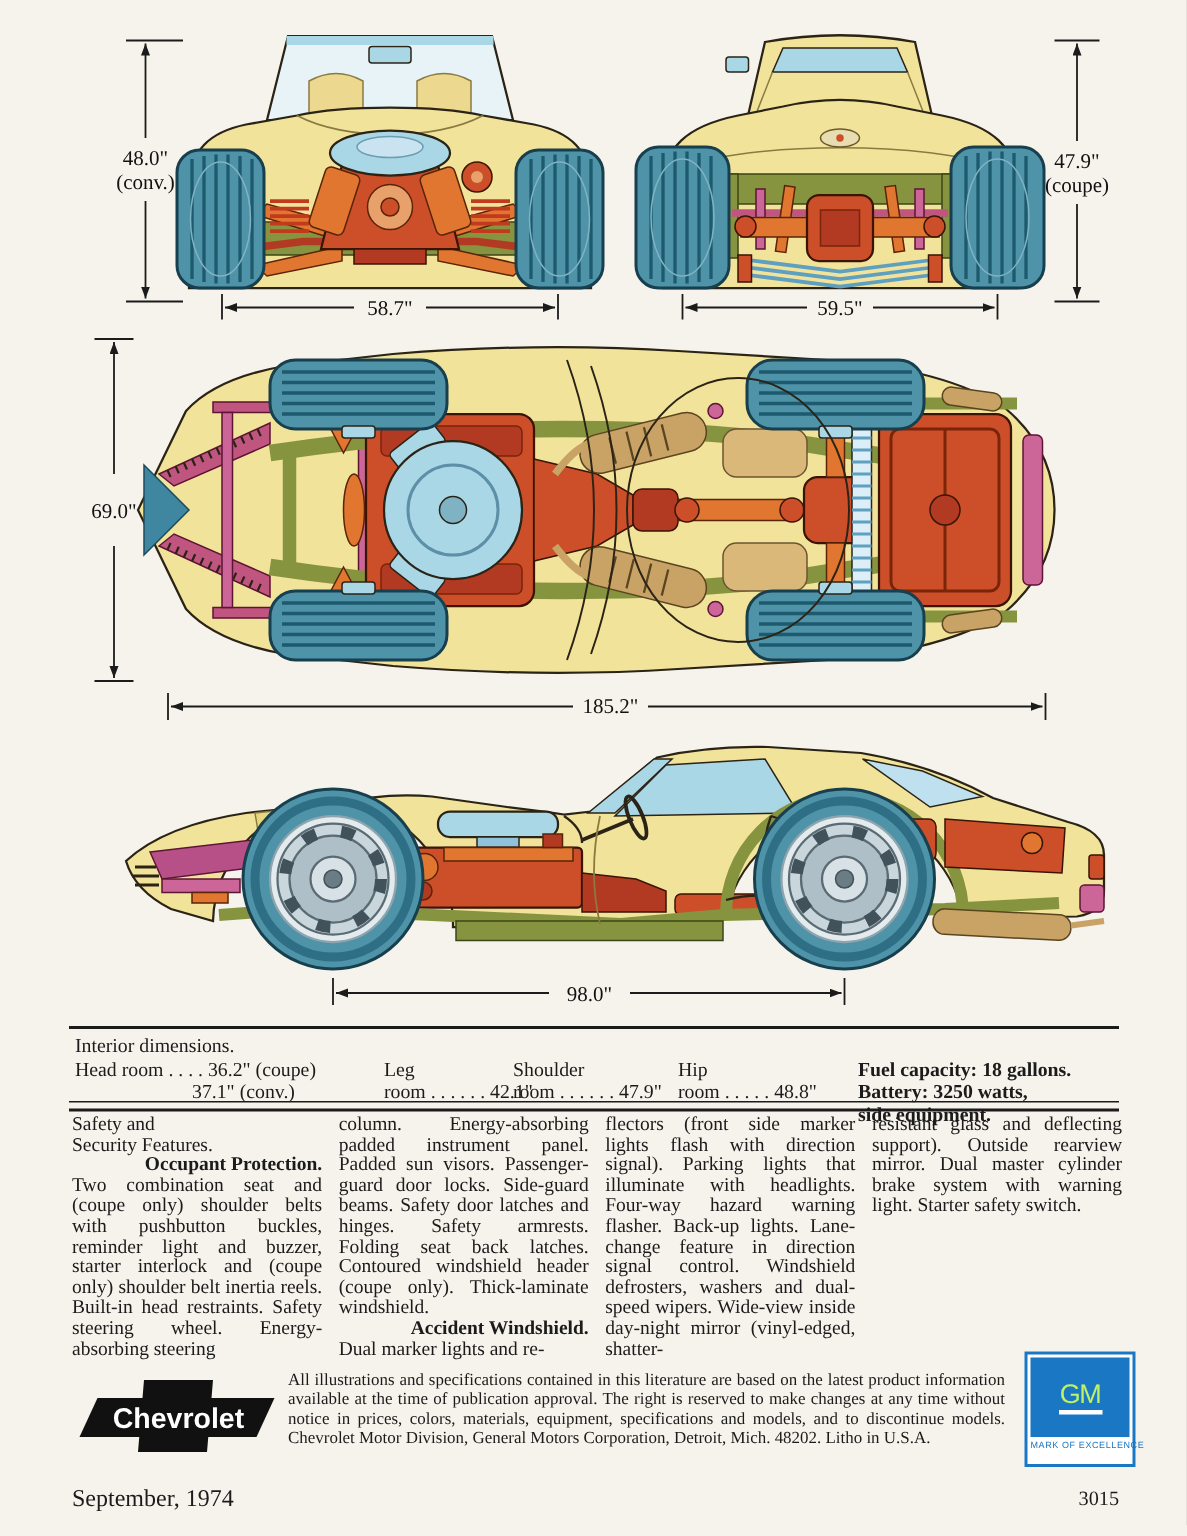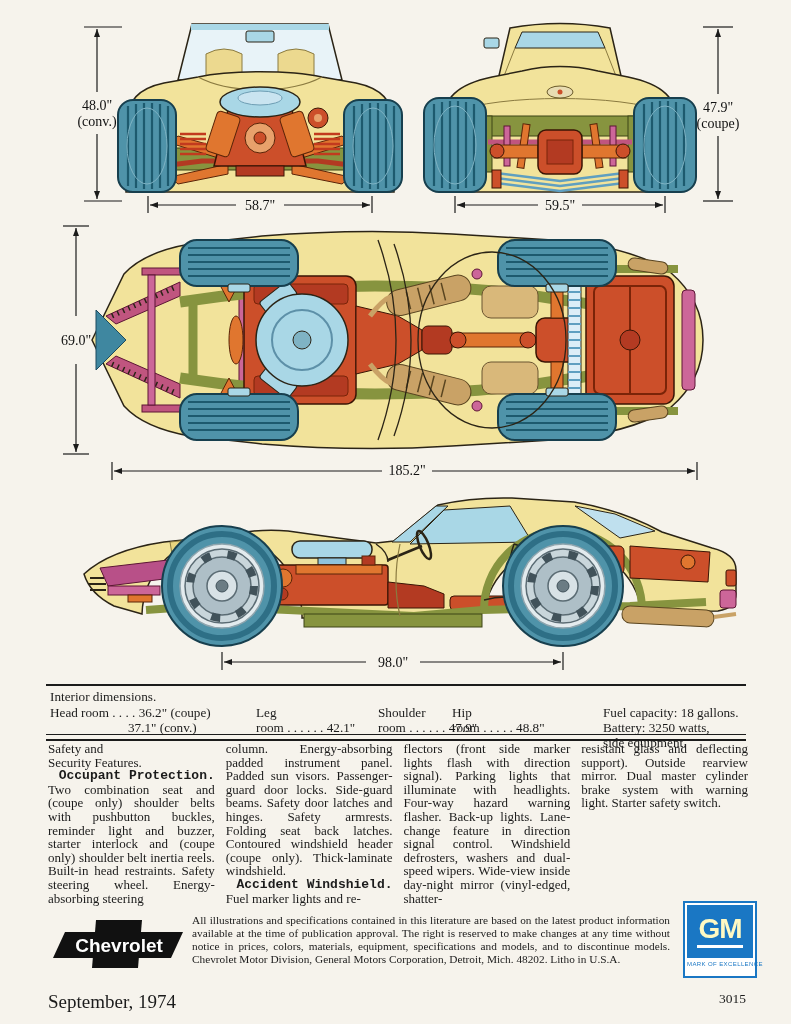--- a/index.html
+++ b/index.html
@@ -7,41 +7,41 @@
         font-family:"Liberation Serif","DejaVu Serif",serif;color:#1b1b1b;overflow:hidden;}
   svg.view{position:absolute;}
   .dim{stroke:#1b1b1b;stroke-width:1.2;fill:none;}
   .dimlab{font-family:"Liberation Serif","DejaVu Serif",serif;font-size:14px;fill:#111;text-anchor:middle;}
   .rule{position:absolute;left:46px;width:700px;background:#1b1b1b;height:1.5px;}
   .rule-double{position:absolute;left:46px;width:700px;height:4px;border-top:1.5px solid #1b1b1b;border-bottom:2px solid #1b1b1b;background:transparent;}
   .interior{position:absolute;left:48px;top:689px;width:700px;font-size:13.2px;line-height:15px;}
   .int-title{position:absolute;left:2px;top:0;}
   .int-col{position:absolute;top:16px;white-space:nowrap;}
   .int-col .l2{padding-left:78px;}
-  .int-col.c1{left:2px;}  .int-col.c2{left:184px;margin-left:24px;} .int-col.c3{left:294px;margin-left:36px;}
-  .int-col.c4{left:404px;} .int-col.c5{left:555px;}
+  .int-col.c1{left:2px;}  .int-col.c2{left:184px;margin-left:24px;} .int-col.c3{left:294px;}
+  .int-col.c4{left:404px;} .int-col.c5{left:524px;font-weight:bold;}
   .features{position:absolute;left:48px;top:742px;width:700px;display:flex;gap:11px;
             font-size:13px;line-height:13.6px;}
   .features .col{width:167px;}
   .features p{margin:0;text-align:justify;font-family:Liberation Serif, serif;}
   .features .hd{font-weight:normal;text-align:left;}
-  .features .subhd{font-weight:bold;text-align:right;font-family:Liberation Mono, monospace;}
+  .features .subhd{font-weight:bold;text-align:right;}
   .features .runin{text-indent:46px;}
   .features b{font-weight:bold;}
   .disclaimer{position:absolute;left:192px;top:903px;width:478px;font-size:11.3px;
               line-height:12.9px;text-align:justify;}
   .chevy-logo{position:absolute;left:40px;top:910px;width:152px;height:72px;}
   .gm-logo{position:absolute;left:683px;top:901px;width:74px;height:77px;border:2px solid #1a77c4;
            background:#fff;padding:2px;box-sizing:border-box;}
   .gm-box{background:#1a77c4;height:53px;display:flex;align-items:center;justify-content:center;}
-  .gm-text{color:#fef9c3;font-family:"Liberation Sans","DejaVu Sans",sans-serif;font-weight:bold;
-           font-size:28px;border-bottom:3px solid #fff;line-height:1;padding:0 1px 2px 1px;letter-spacing:-1px;}
+  .gm-text{color:#bef264;font-family:"Liberation Sans","DejaVu Sans",sans-serif;font-weight:normal;
+           font-size:18px;border-bottom:3px solid #fff;line-height:1;padding:0 1px 2px 1px;letter-spacing:-1px;}
   .gm-tag{color:#1a77c4;font-family:"Liberation Sans","DejaVu Sans",sans-serif;font-size:6px;
           text-align:center;padding-top:3px;letter-spacing:0.4px;white-space:nowrap;}
-  .foot-date{position:absolute;left:48px;top:991px;font-size:19px;}
+  .foot-date{position:absolute;left:48px;top:991px;font-size:16px;}
   .foot-num{position:absolute;left:650px;top:991px;width:96px;text-align:right;font-size:13.5px;}
   .chevy-word{font-family:"Liberation Sans","DejaVu Sans",sans-serif;font-weight:bold;}
 </style>
 </head>
 <body>
 
 <div class="page">
 
   <svg class="view" style="left:30px;top:14px;width:380px;height:202px" viewBox="0 0 380 202">
     <defs>
@@ -353,21 +353,21 @@
   <section class="features">
     <div class="col">
       <div class="hd">Safety and</div>
       <div class="hd">Security Features.</div>
       <div class="subhd">Occupant Protection.</div>
       <p>Two combination seat and (coupe only) shoulder belts with pushbutton buckles, reminder light and buzzer, starter interlock and (coupe only) shoulder belt inertia reels. Built-in head restraints. Safety steering wheel. Energy-absorbing steering</p>
     </div>
     <div class="col">
       <p>column. Energy-absorbing padded instrument panel. Padded sun visors. Passenger-guard door locks. Side-guard beams. Safety door latches and hinges. Safety armrests. Folding seat back latches. Contoured windshield header (coupe only). Thick-laminate windshield.</p>
       <div class="subhd">Accident Windshield.</div>
-      <p>Fuel marker lights and re-</p>
+      <p>Dual marker lights and re-</p>
     </div>
     <div class="col">
       <p>flectors (front side marker lights flash with direction signal). Parking lights that illuminate with headlights. Four-way hazard warning flasher. Back-up lights. Lane-change feature in direction signal control. Windshield defrosters, washers and dual-speed wipers. Wide-view inside day-night mirror (vinyl-edged, shatter-</p>
     </div>
     <div class="col">
       <p>resistant glass and deflecting support). Outside rearview mirror. Dual master cylinder brake system with warning light. Starter safety switch.</p>
     </div>
   </section>
 
   <svg class="chevy-logo" viewBox="0 0 152 72">

